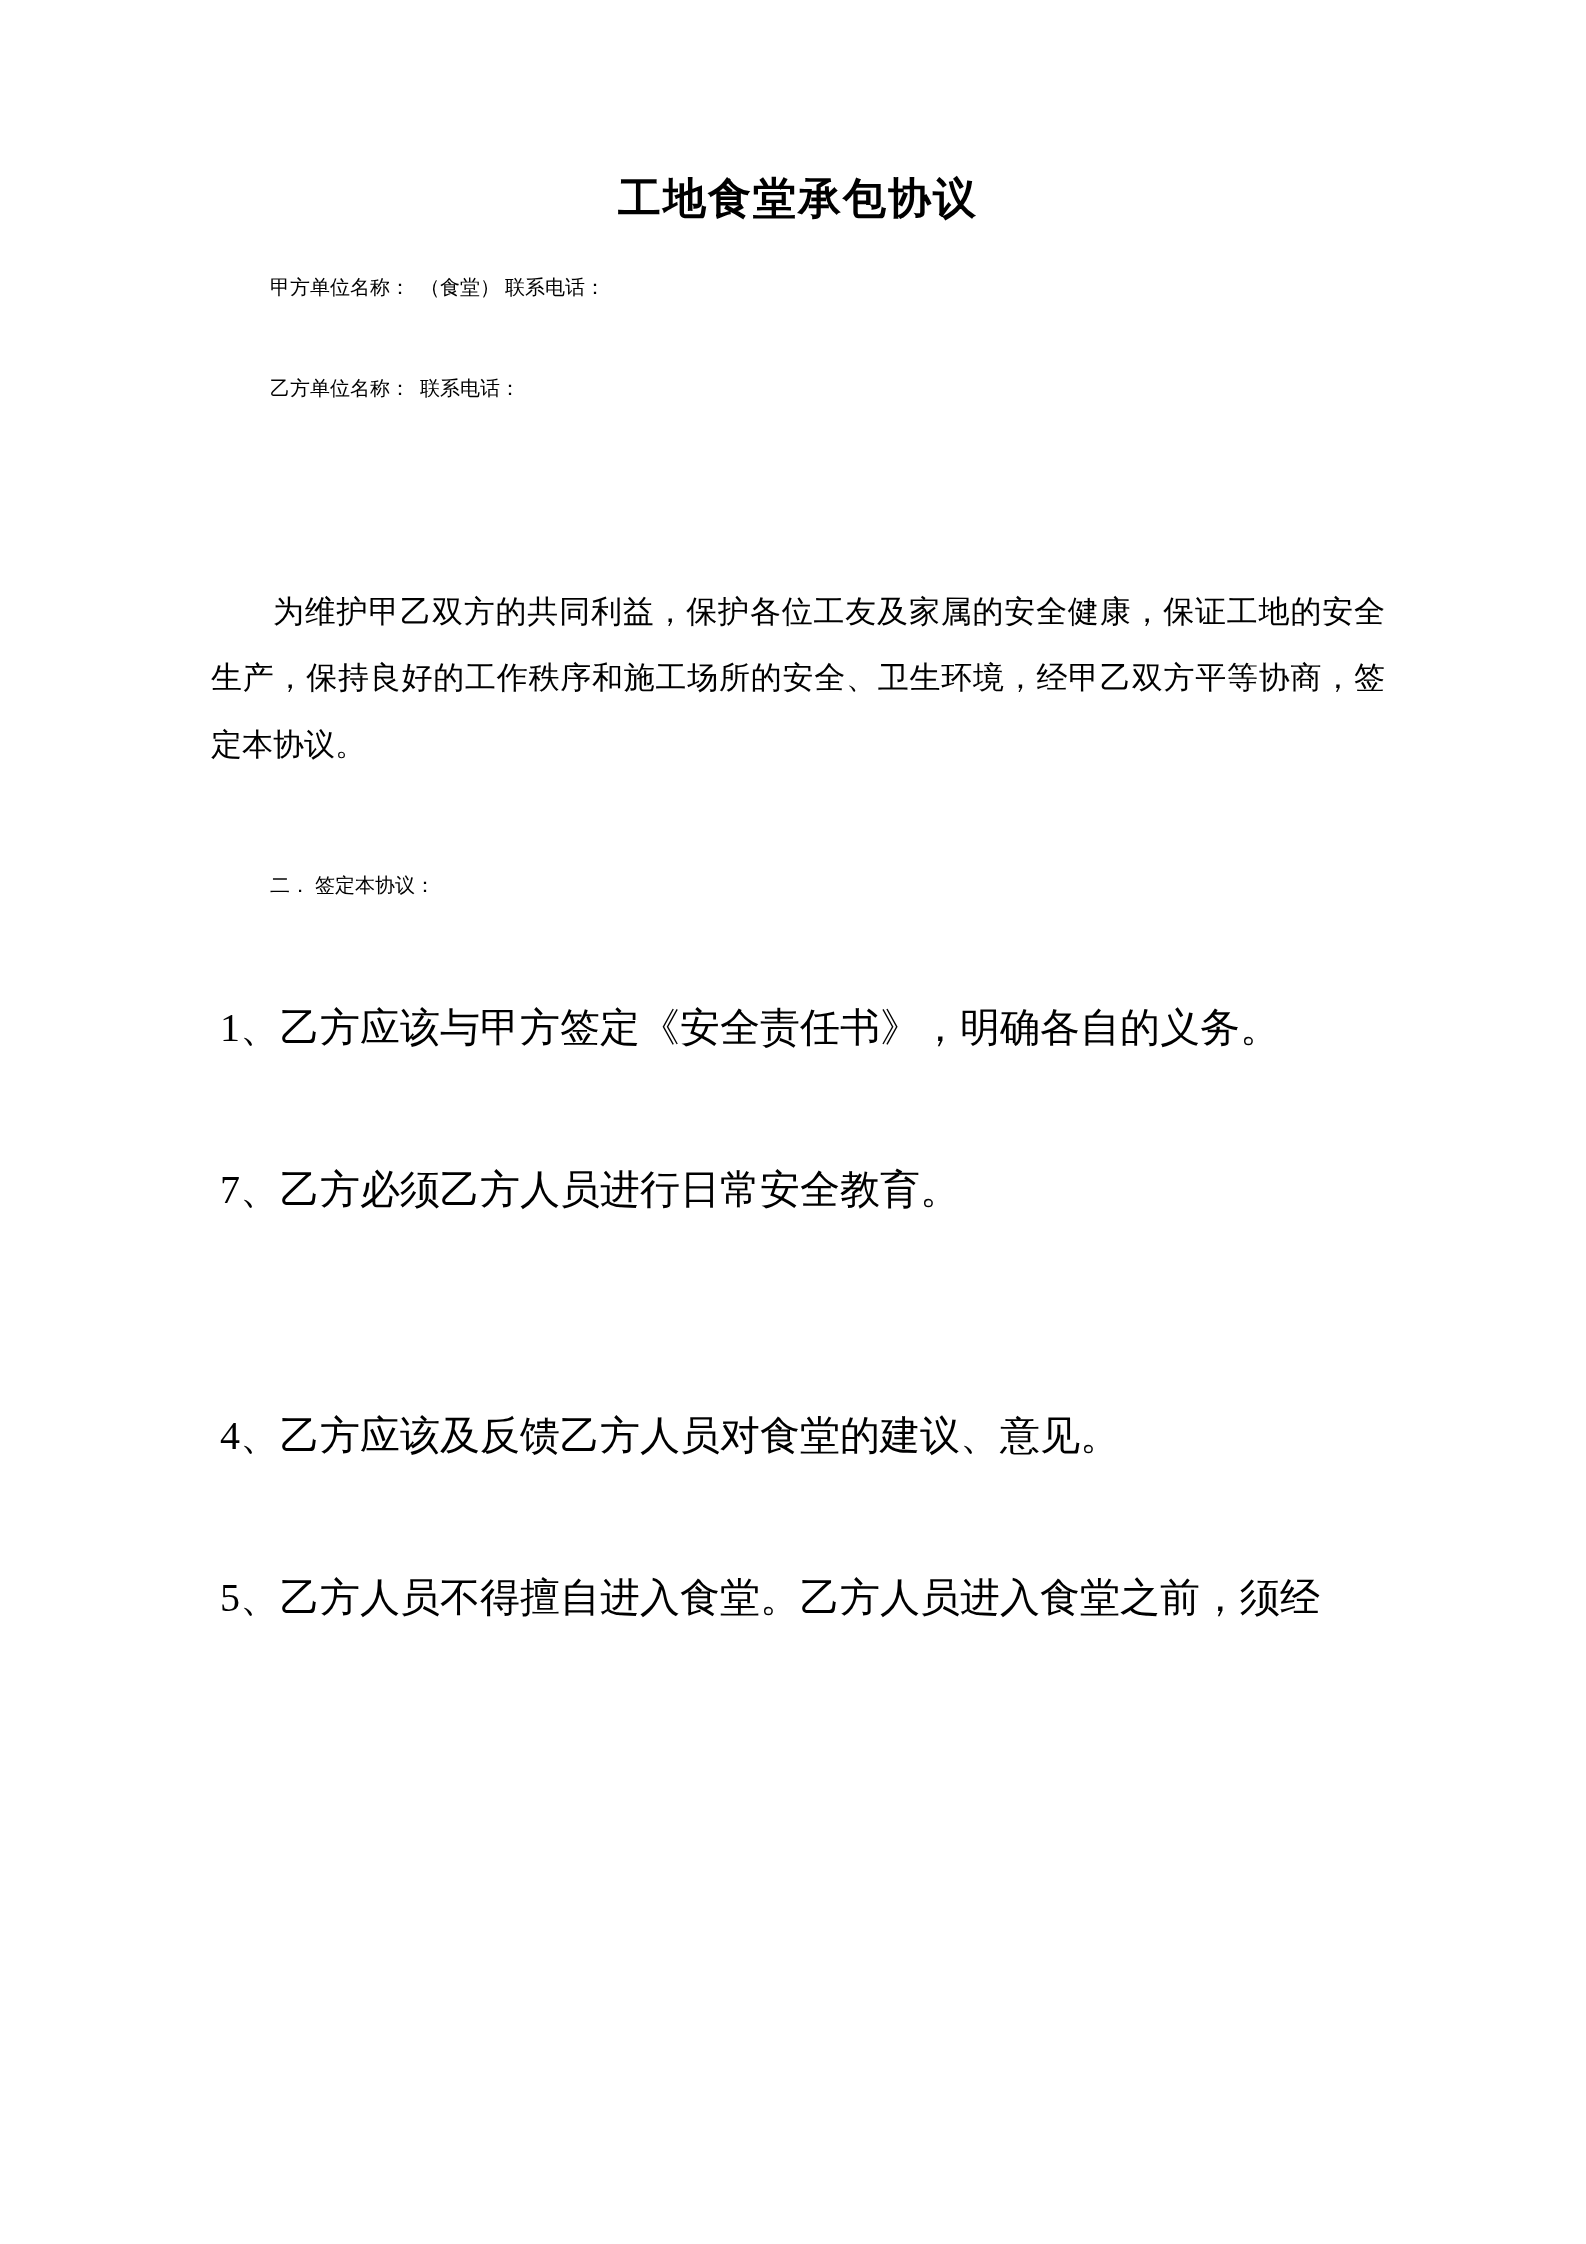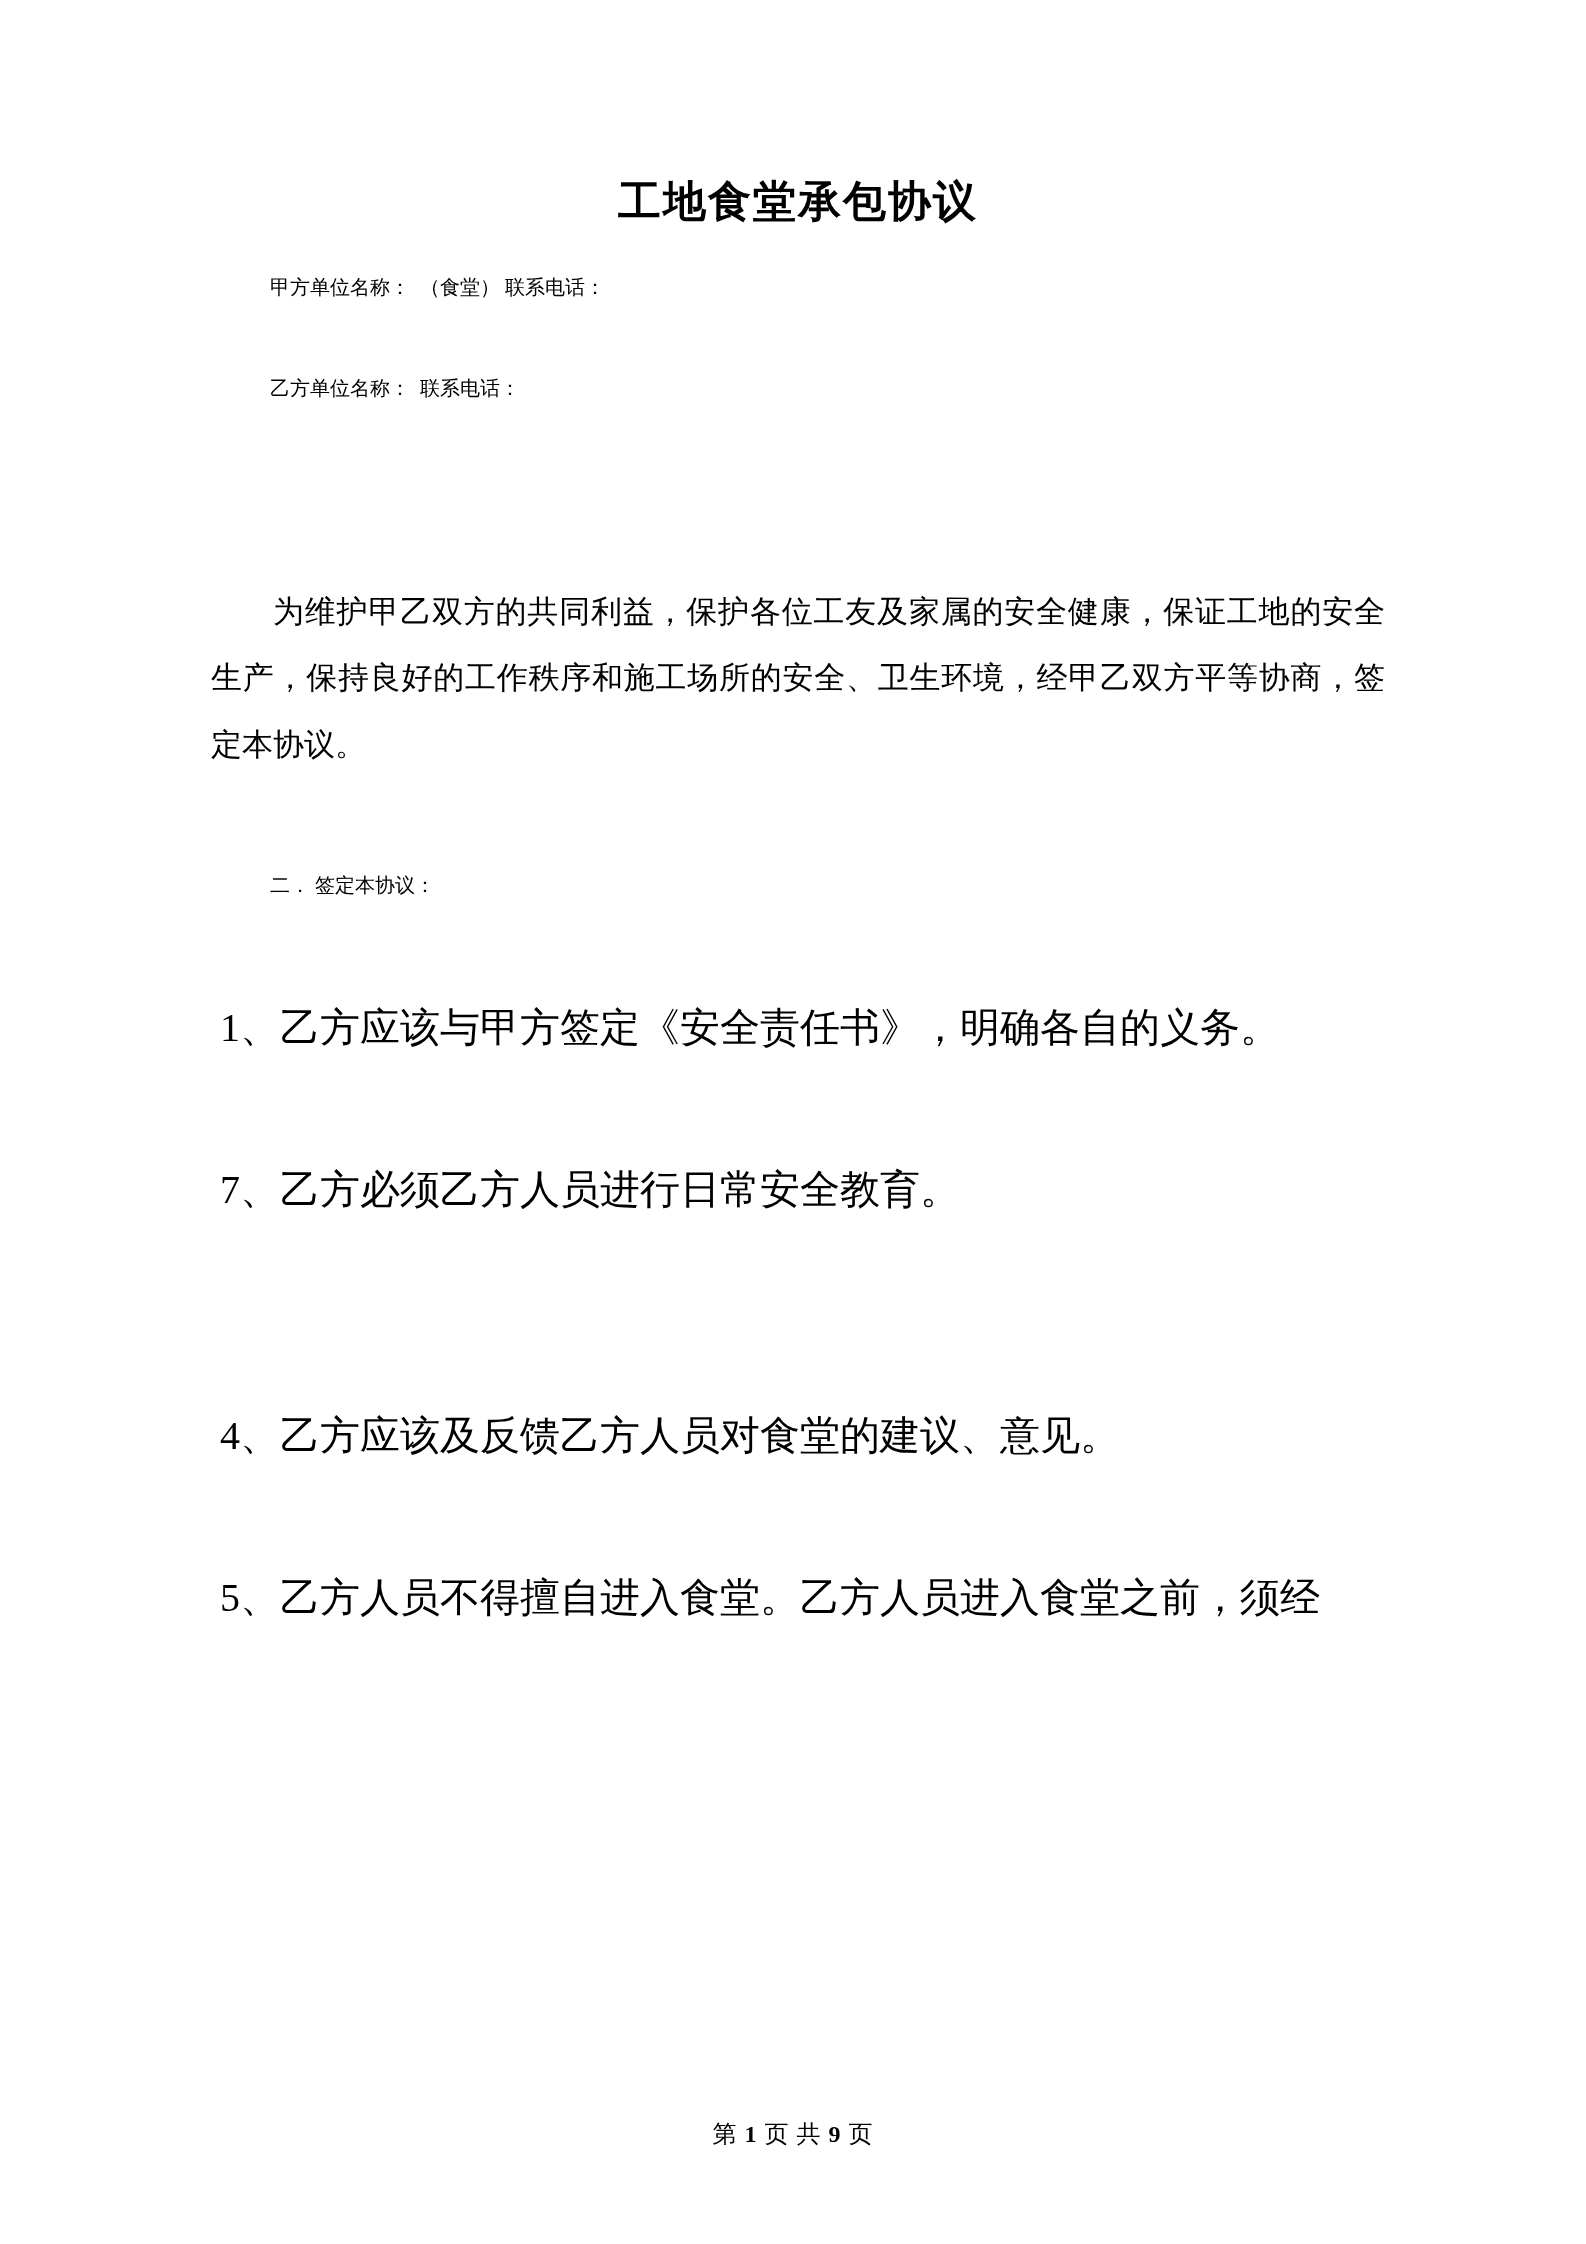--- a/index.html
+++ b/index.html
@@ -18,21 +18,21 @@
     overflow: hidden;
   }
   .content {
     position: absolute;
     left: 208px;
     top: 0;
     width: 1180px;
   }
   .doc-title {
     text-align: center;
-    font-family: Liberation Serif, serif;
+    font-family: Liberation Mono, monospace;
     font-weight: bold;
     font-size: 43px;
     letter-spacing: 2px;
     margin-top: 176px;
     margin-bottom: 0;
     line-height: 1.2;
   }
   .para {
     font-size: 20px;
     line-height: 1.95;
@@ -107,20 +107,13 @@
 
     <div class="gap-c"></div>
 
     <p class="list-item">4、乙方应该及反馈乙方人员对食堂的建议、意见。</p>
     <div class="gap-c"></div>
 
     <p class="list-item">5、乙方人员不得擅自进入食堂。乙方人员进入食堂之前，须经</p>
 
   </div>
 
-  <div class="footer">
-    <span>第</span>
-    <span class="num">1</span>
-    <span>页 共</span>
-    <span class="num">9</span>
-    <span>页</span>
-  </div>
 </div>
 
 </body></html>

